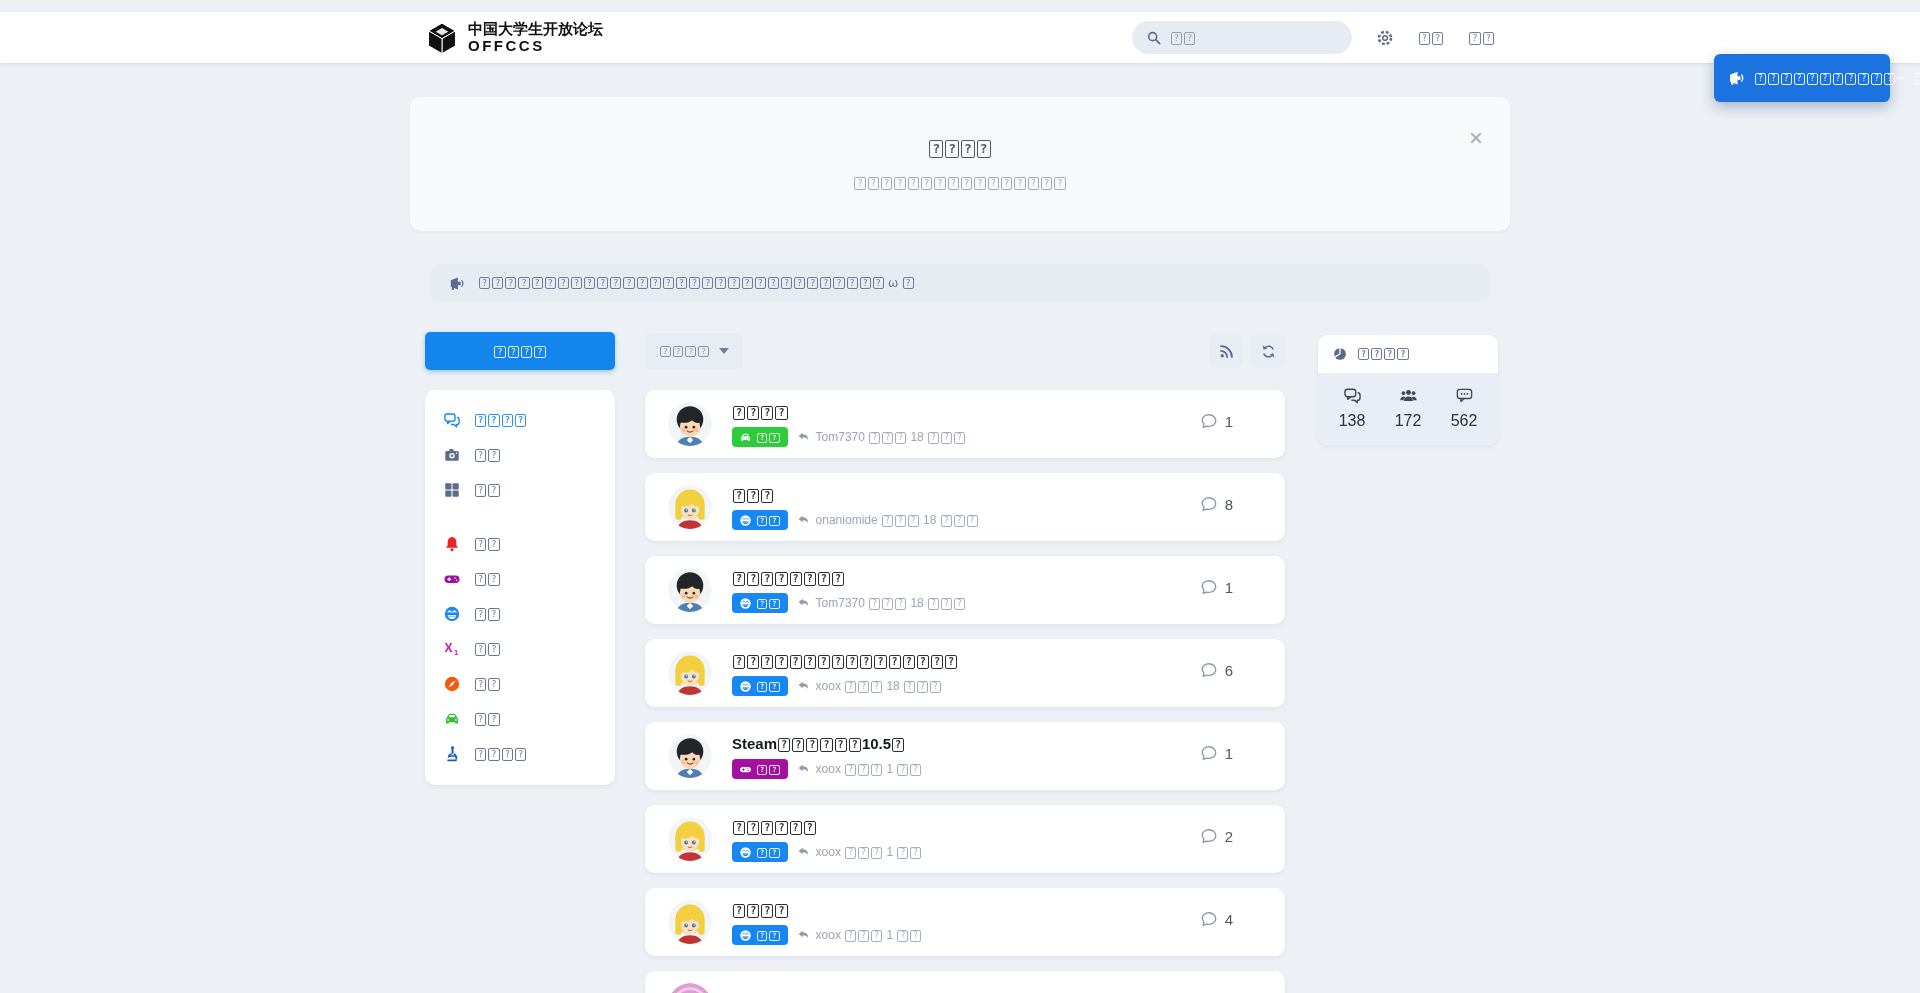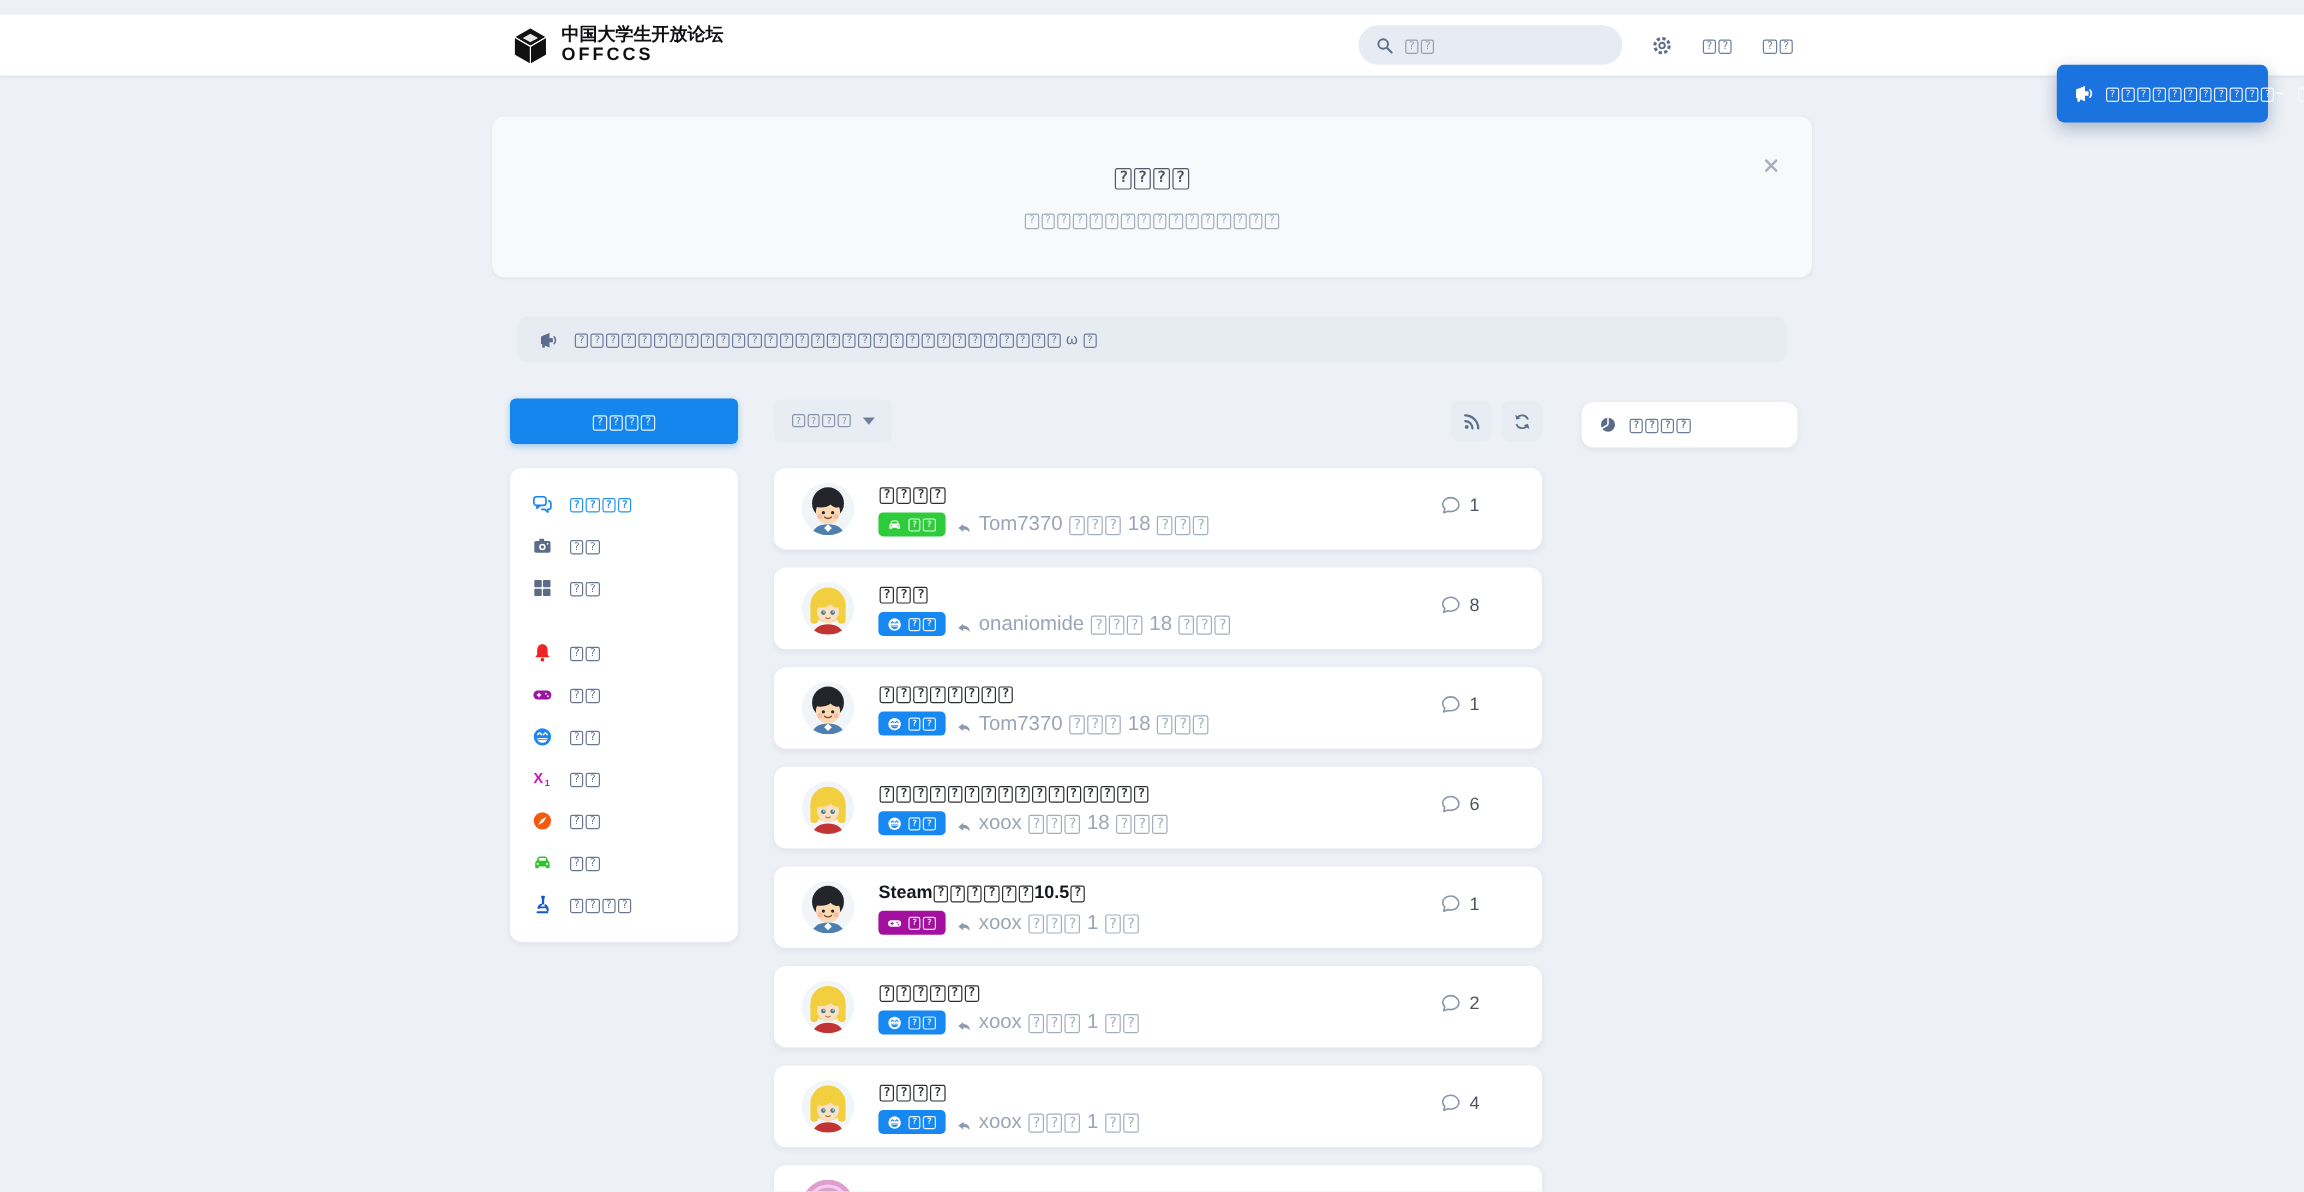--- a/index.html
+++ b/index.html
@@ -92,21 +92,21 @@
   .avatar{width:44px;height:44px;flex:none;border-radius:50%;}
   .row-main{margin-left:20px;padding-top:2px;}
   .row-title{margin:0;font-size:15px;font-weight:bold;color:#15181d;line-height:1.2;}
   .row-sub{display:flex;align-items:center;gap:9px;margin-top:6px;}
   .badge{display:inline-flex;align-items:center;gap:4px;height:20px;border-radius:4px;padding:0 7px;
          color:#fff;font-size:10.5px;font-weight:bold;}
   .badge svg{width:13px;height:13px;}
   .badge.green{background:#2ecc3a;--knock:#2ecc3a;}
   .badge.blue{background:#1787f2;--knock:#1787f2;}
   .badge.magenta{background:#a30f9f;--knock:#a30f9f;}
-  .row-meta{display:flex;align-items:flex-end;gap:6px;color:#9aa5b5;font-size:17px;}
+  .row-meta{display:flex;align-items:flex-start;gap:6px;color:#9aa5b5;font-size:12px;}
   .row-meta svg{width:13px;height:13px;color:#8e99a9;}
   .row-count{position:absolute;top:22px;right:52px;display:flex;align-items:center;gap:7px;
              color:#8b97a9;}
   .row-count svg{width:18px;height:18px;}
   .row-count span{font-size:15px;color:#4e555f;}
 
   
   .stats-card{margin-top:3px;background:#fff;border-radius:10px;box-shadow:0 2px 5px rgba(30,40,60,.06);
               overflow:hidden;}
   .stats-head{display:flex;align-items:center;gap:9px;padding:11px 14px;color:#5b6b88;
@@ -647,18 +647,38 @@
       </div>
 
       <div class="col-right">
         <div class="stats-card">
           <div class="stats-head">
             <svg>
                 <use href="#i-pie"></use>
               </svg>
             <span class="tofu-text"><span class="tf">?</span><span class="tf">?</span><span class="tf">?</span><span class="tf">?</span></span>
           </div>
+          <div class="stats-body">
+            <div class="stat">
+              <svg>
+                  <use href="#i-comments"></use>
+                </svg>
+              <span class="stat-num">138</span>
+            </div>
+            <div class="stat">
+              <svg>
+                  <use href="#i-users"></use>
+                </svg>
+              <span class="stat-num">172</span>
+            </div>
+            <div class="stat">
+              <svg>
+                  <use href="#i-comment-dots"></use>
+                </svg>
+              <span class="stat-num">562</span>
+            </div>
+          </div>
         </div>
       </div>
 
     </div>
   </div>
 </div>
 
 </body></html>

